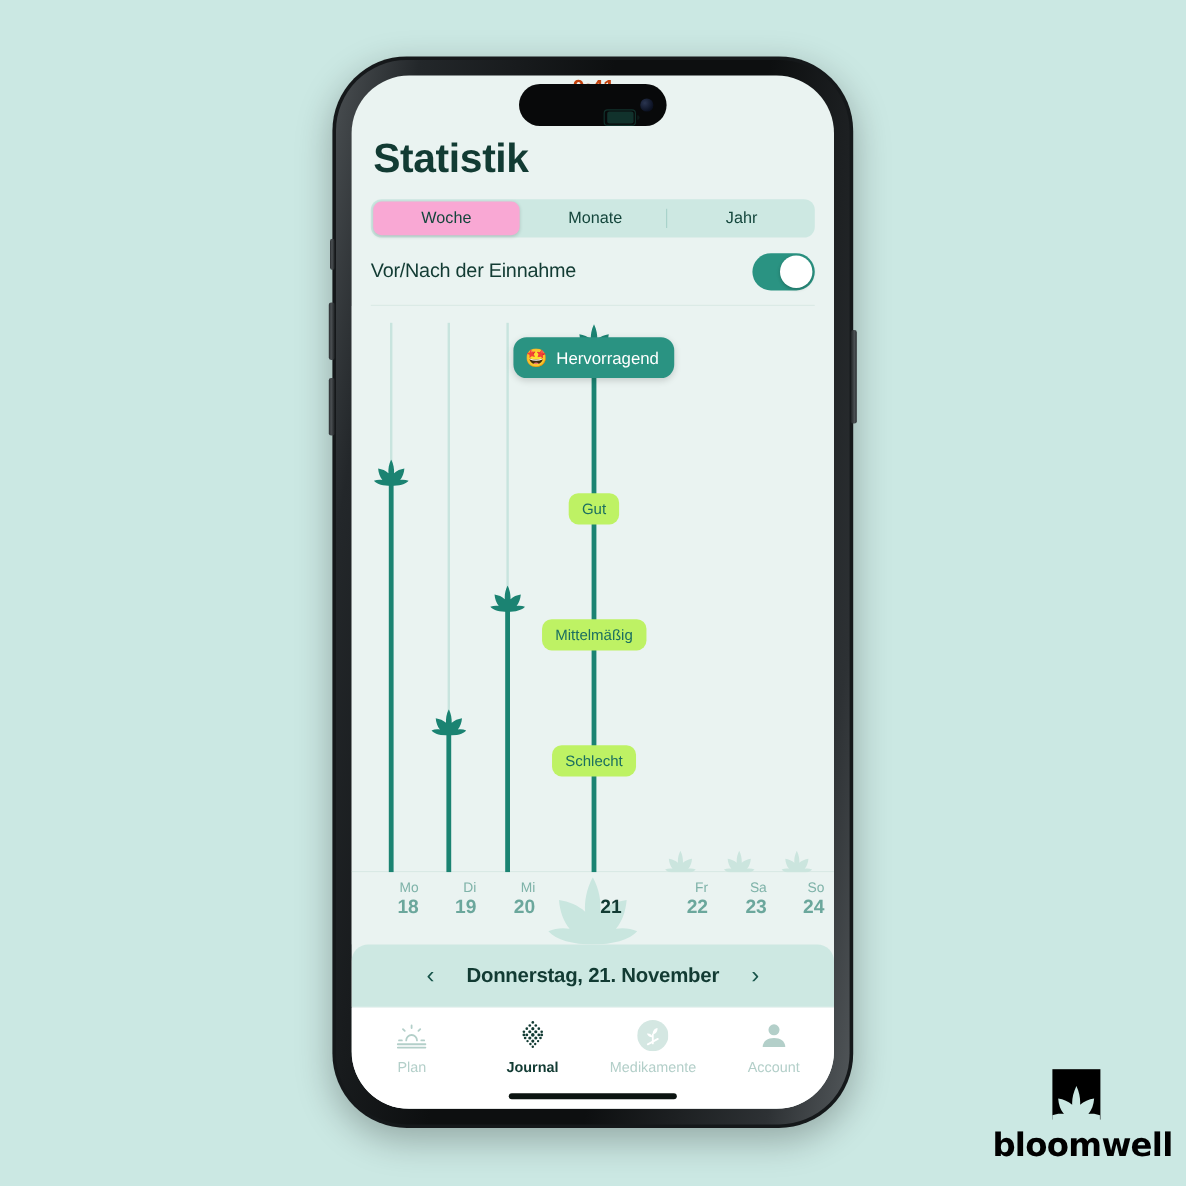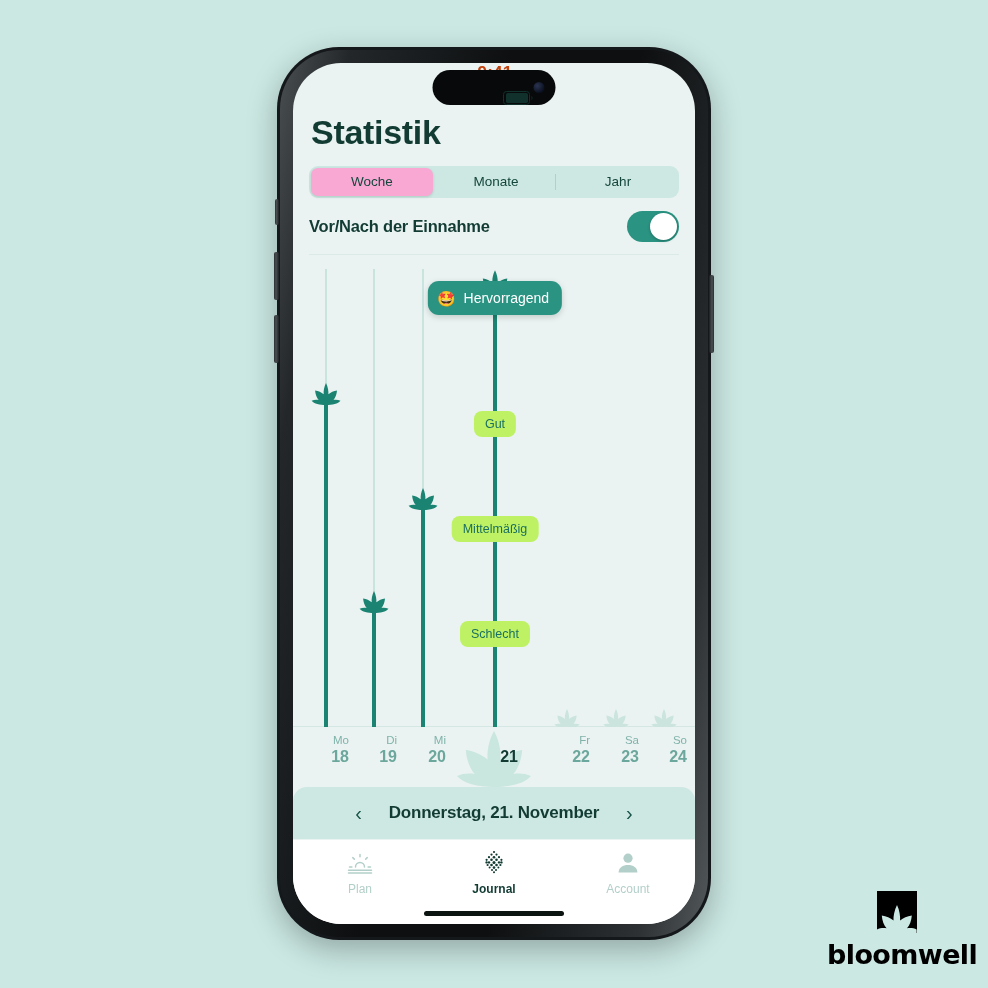--- a/index.html
+++ b/index.html
@@ -84,21 +84,21 @@
   .seg.active{
     background:#f9a8d4;margin:2px;line-height:28px;border-radius:7px;
     box-shadow:0 1px 3px rgba(0,0,0,.14);
   }
   .seg-div{position:absolute;left:66.6%;top:8px;width:1px;height:16px;background:#a9d3cb;z-index:1;}
 
   #toggle-row{
     margin:0 16px;height:56px;display:flex;align-items:center;
     justify-content:space-between;border-bottom:1px solid #dbeae6;
   }
-  #toggle-label{font-size:16.5px;font-weight:bold;color:#123b33;letter-spacing:-.2px;}
+  #toggle-label{font-size:16.5px;font-weight:normal;color:#123b33;letter-spacing:-.2px;}
   .switch{width:52px;height:31px;border-radius:16px;background:#2a9382;position:relative;}
   .knob{position:absolute;right:2px;top:2px;width:27px;height:27px;border-radius:50%;
     background:#fff;box-shadow:0 1px 3px rgba(0,0,0,.25);}
 
   
   #chart{
     position:relative;height:472px;margin:0 0 0 0;background:#eaf3f1;
     overflow:hidden;
   }
   #baseline{position:absolute;left:0;right:0;bottom:0;height:1px;background:#d5e7e2;}
@@ -375,20 +375,34 @@
               <circle cx="14" cy="18.6" r="1.3"></circle>
               <circle cx="18.4" cy="18.6" r="1"></circle>
             <circle cx="12" cy="21" r="1"></circle>
               <circle cx="16" cy="21" r="1"></circle>
             <circle cx="14" cy="23.3" r="1"></circle>
           </svg>
         </div>
         <div class="lbl">Journal</div>
       </div>
 
+      <div class="tab">
+        <div class="ico">
+          <svg width="26" height="26" viewBox="0 0 26 26">
+            <circle cx="13" cy="13" r="13" fill="#d4e7e2"></circle>
+            <g stroke="#fff" stroke-width="1.5" fill="none" stroke-linecap="round">
+              <path d="M13 19.5V12"></path>
+              <path d="M13 12c-.3-2.6 1.3-5 3.9-5.3.3 2.7-1.3 5-3.9 5.3z" fill="#fff" stroke="none"></path>
+              <path d="M13 14.4c-2.2.3-4.3-1-4.9-3.1 2.2-.4 4.3.9 4.9 3.1z" fill="#fff" stroke="none"></path>
+              <path d="M8.8 20.3l8.4-4.6"></path>
+            </g>
+          </svg>
+        </div>
+        <div class="lbl">Medikamente</div>
+      </div>
 
       <div class="tab">
         <div class="ico">
           <svg width="26" height="26" viewBox="0 0 26 26" fill="#b3cfc9">
             <circle cx="13" cy="8.2" r="4.6"></circle>
             <path d="M3.6 22.5c0-5 4.2-7.6 9.4-7.6s9.4 2.6 9.4 7.6H3.6z"></path>
           </svg>
         </div>
         <div class="lbl">Account</div>
       </div>

